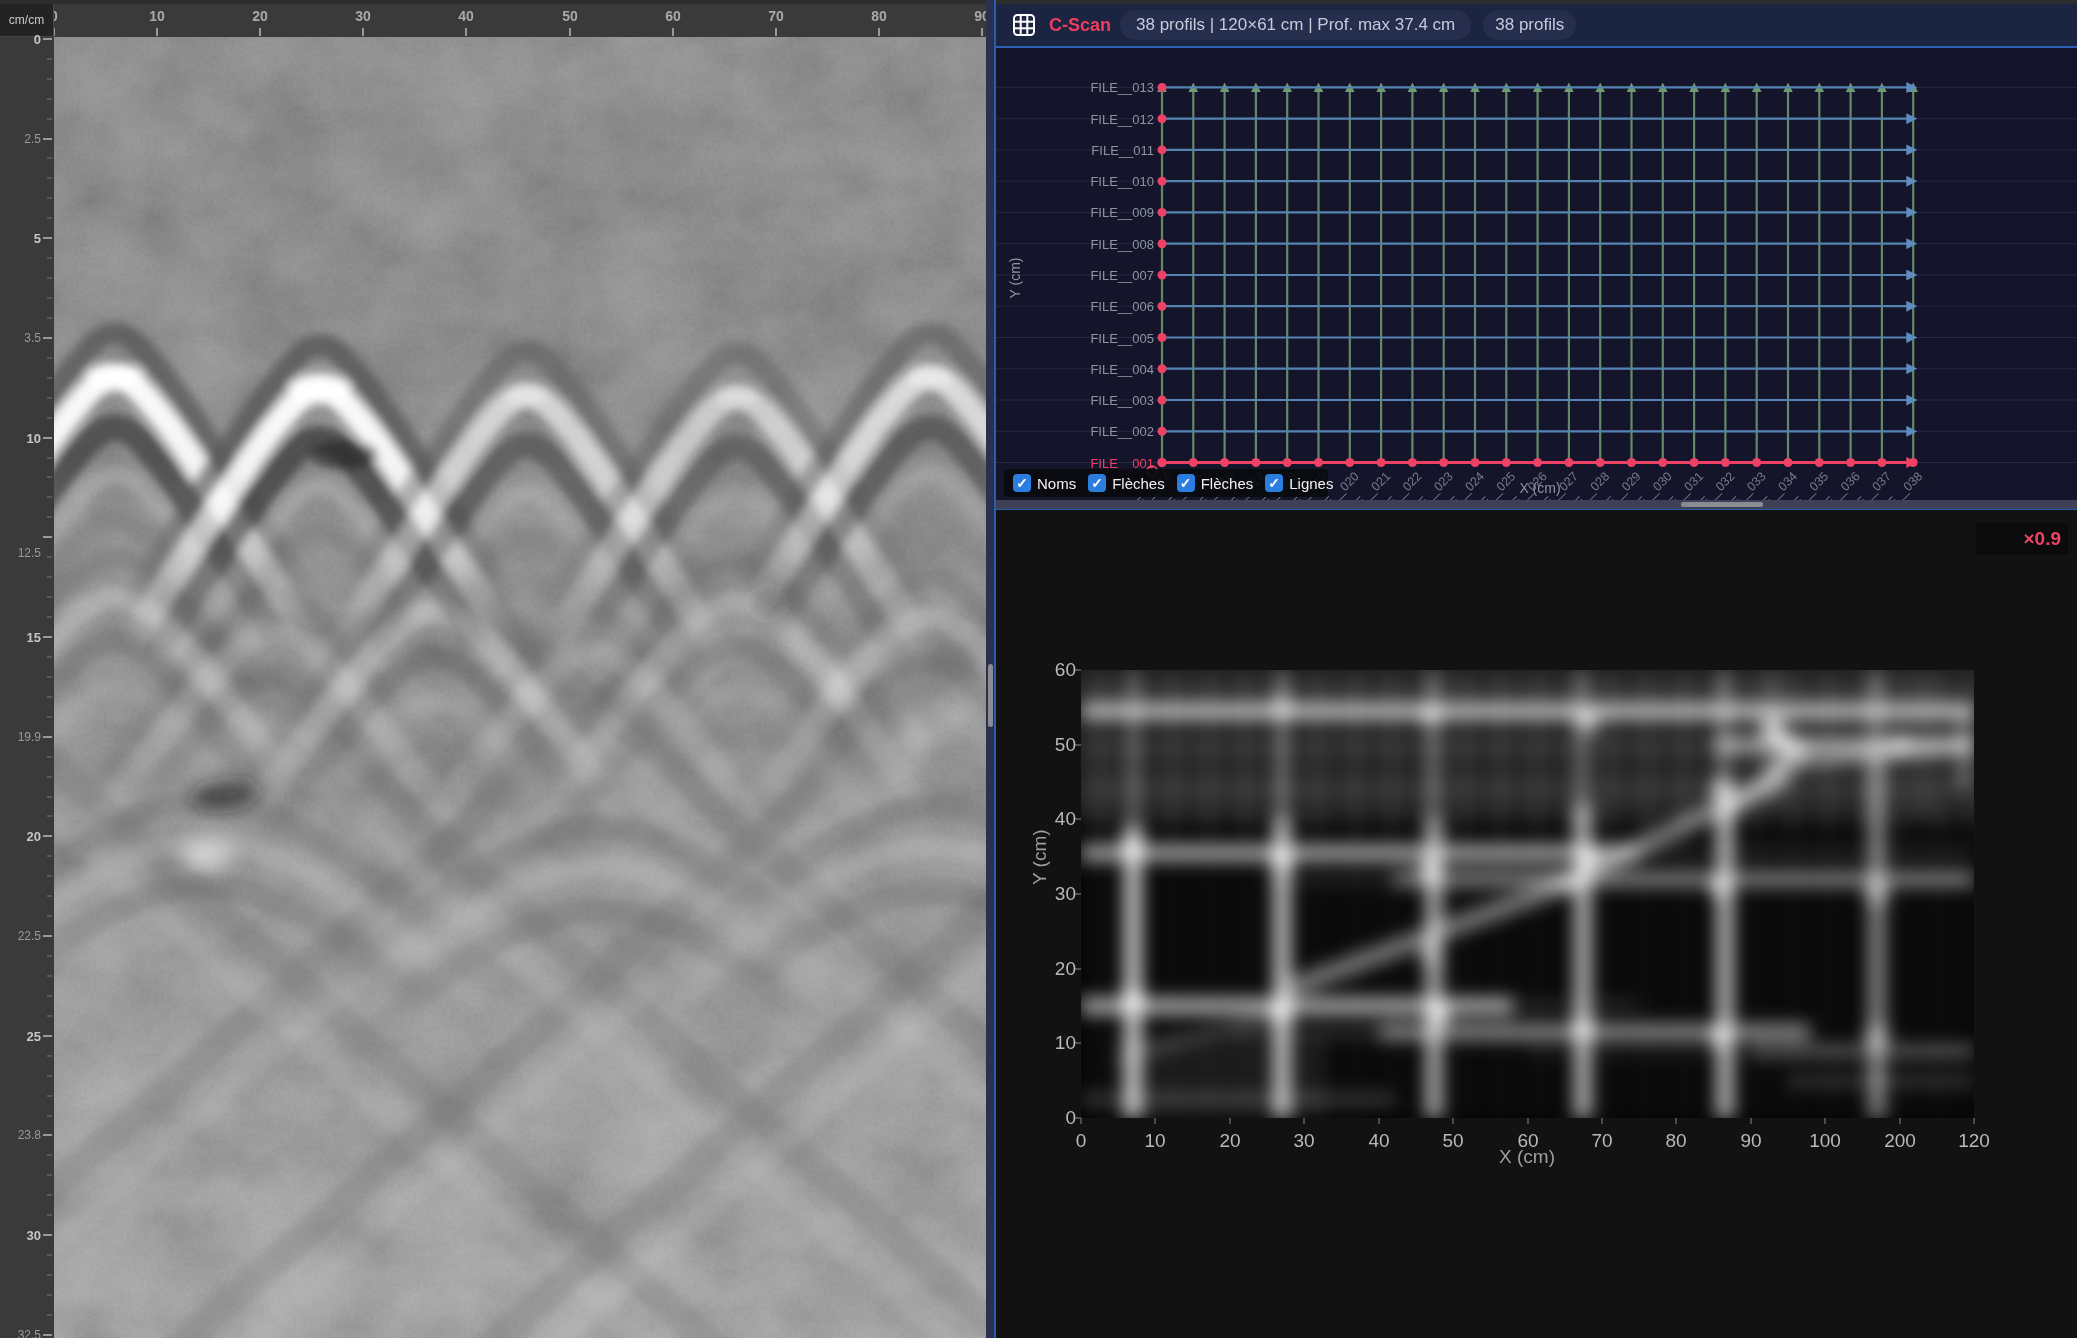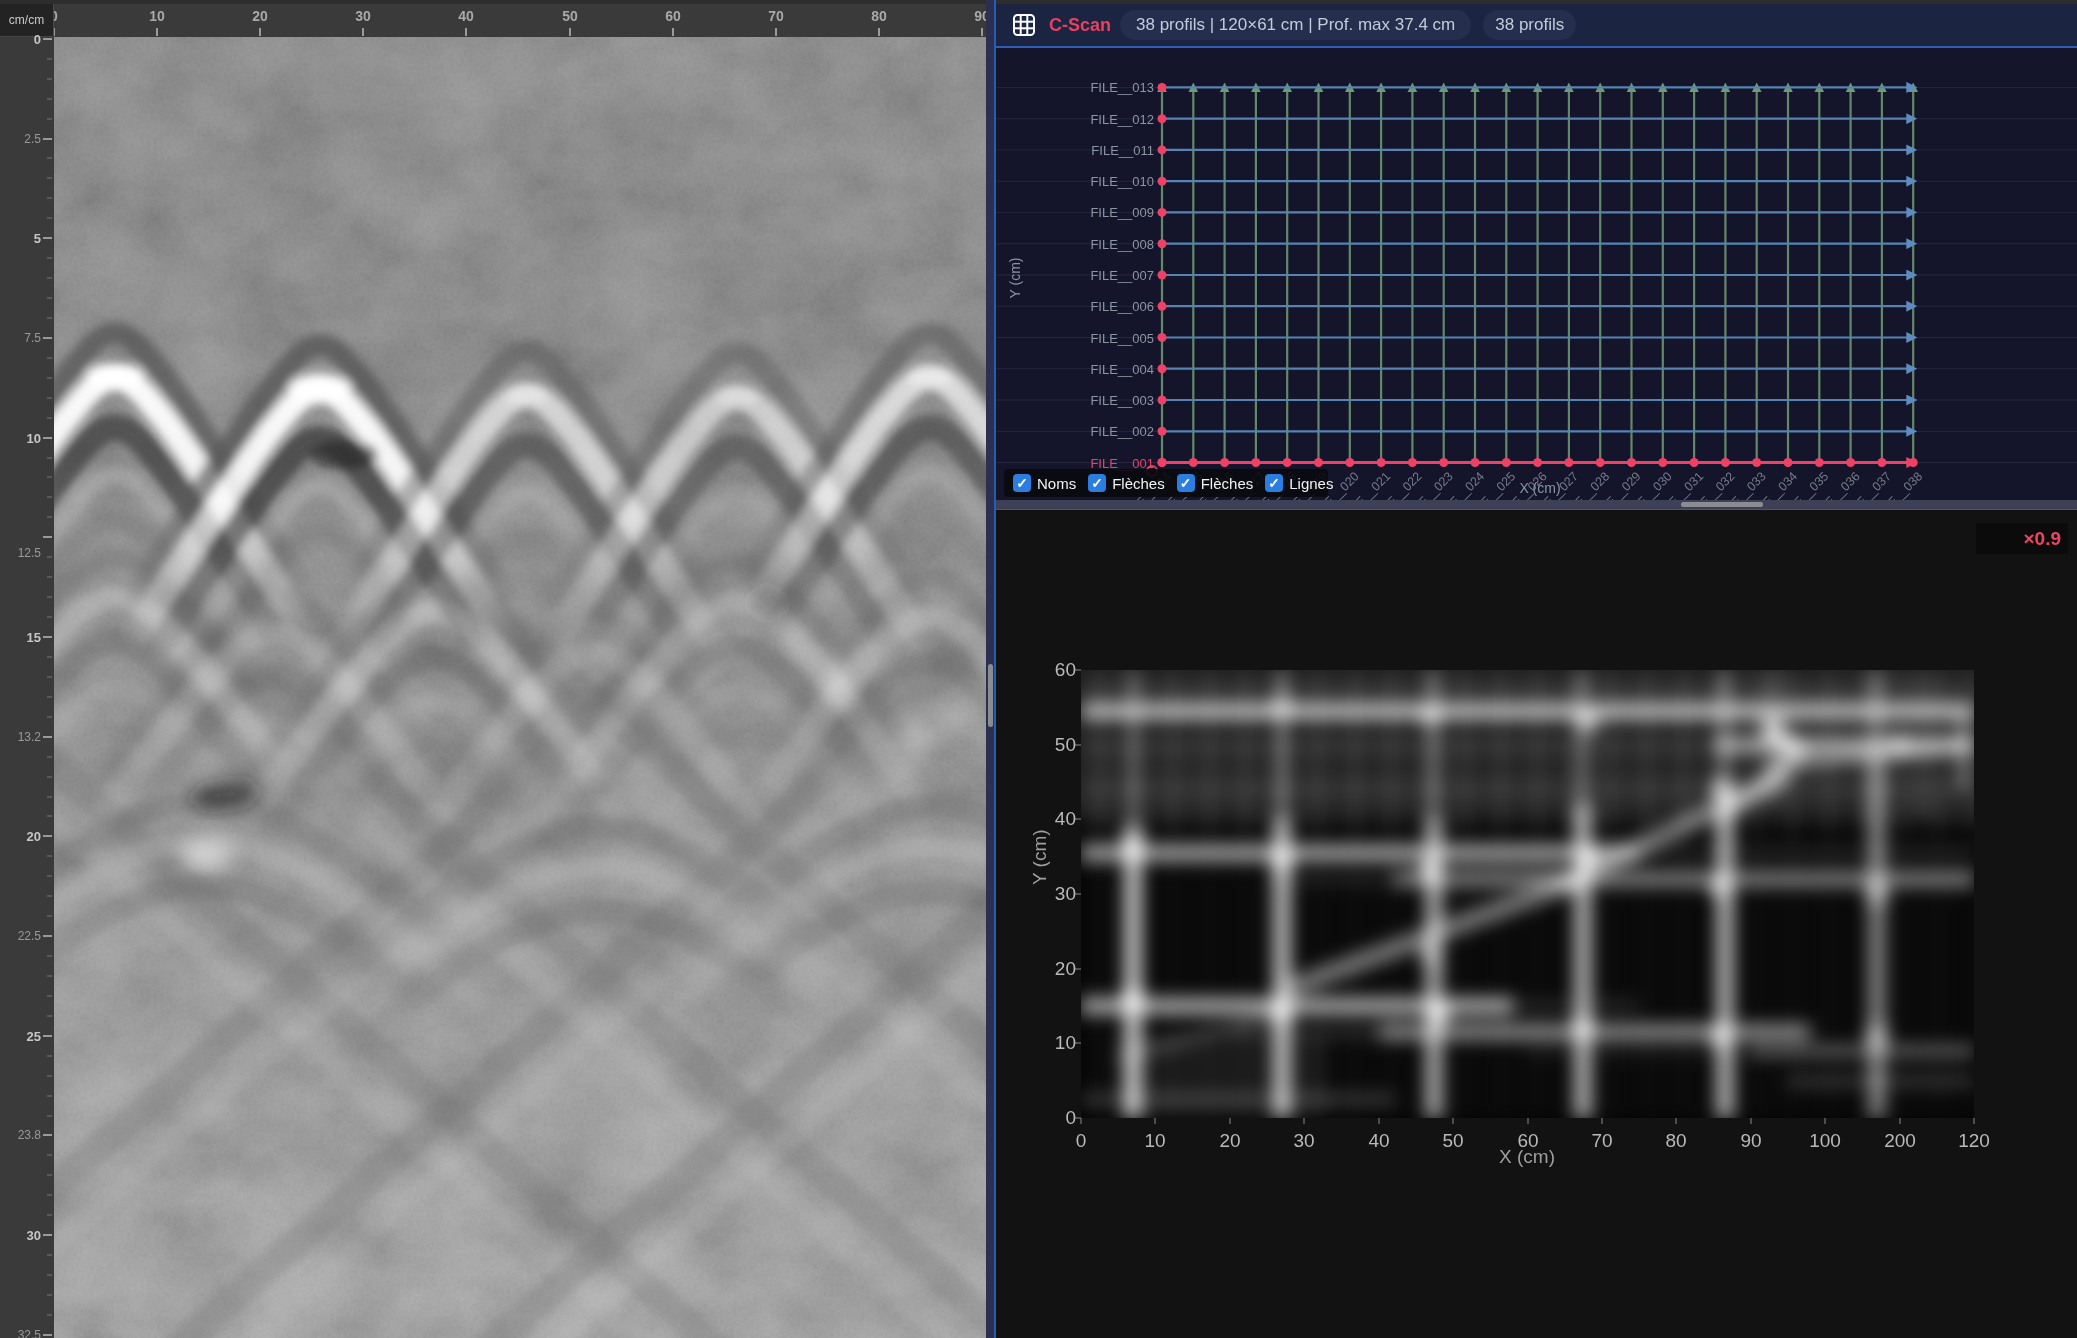--- a/index.html
+++ b/index.html
@@ -76,21 +76,21 @@
 <div class="lrmtick" style="top:121px"></div>
 <div class="lrmtick" style="top:141px"></div>
 <div class="lrmtick" style="top:161px"></div>
 <div class="lrmtick" style="top:181px"></div>
 <div class="lrnum b" style="top:201px">5</div>
 <div class="lrtick" style="top:201px"></div>
 <div class="lrmtick" style="top:221px"></div>
 <div class="lrmtick" style="top:241px"></div>
 <div class="lrmtick" style="top:261px"></div>
 <div class="lrmtick" style="top:281px"></div>
-<div class="lrnum" style="top:301px">7.5</div>
+<div class="lrnum" style="top:301px">3.5</div>
 <div class="lrtick" style="top:301px"></div>
 <div class="lrmtick" style="top:321px"></div>
 <div class="lrmtick" style="top:341px"></div>
 <div class="lrmtick" style="top:361px"></div>
 <div class="lrmtick" style="top:381px"></div>
 <div class="lrnum b" style="top:401px">10</div>
 <div class="lrtick" style="top:401px"></div>
 <div class="lrmtick" style="top:421px"></div>
 <div class="lrmtick" style="top:440px"></div>
 <div class="lrmtick" style="top:460px"></div>
@@ -100,21 +100,21 @@
 <div class="lrmtick" style="top:520px"></div>
 <div class="lrmtick" style="top:540px"></div>
 <div class="lrmtick" style="top:560px"></div>
 <div class="lrmtick" style="top:580px"></div>
 <div class="lrnum b" style="top:600px">15</div>
 <div class="lrtick" style="top:600px"></div>
 <div class="lrmtick" style="top:620px"></div>
 <div class="lrmtick" style="top:640px"></div>
 <div class="lrmtick" style="top:660px"></div>
 <div class="lrmtick" style="top:680px"></div>
-<div class="lrnum" style="top:700px">13.2</div>
+<div class="lrnum" style="top:700px">19.9</div>
 <div class="lrtick" style="top:700px"></div>
 <div class="lrmtick" style="top:720px"></div>
 <div class="lrmtick" style="top:740px"></div>
 <div class="lrmtick" style="top:760px"></div>
 <div class="lrmtick" style="top:779px"></div>
 <div class="lrnum b" style="top:799px">20</div>
 <div class="lrtick" style="top:799px"></div>
 <div class="lrmtick" style="top:819px"></div>
 <div class="lrmtick" style="top:839px"></div>
 <div class="lrmtick" style="top:859px"></div>

